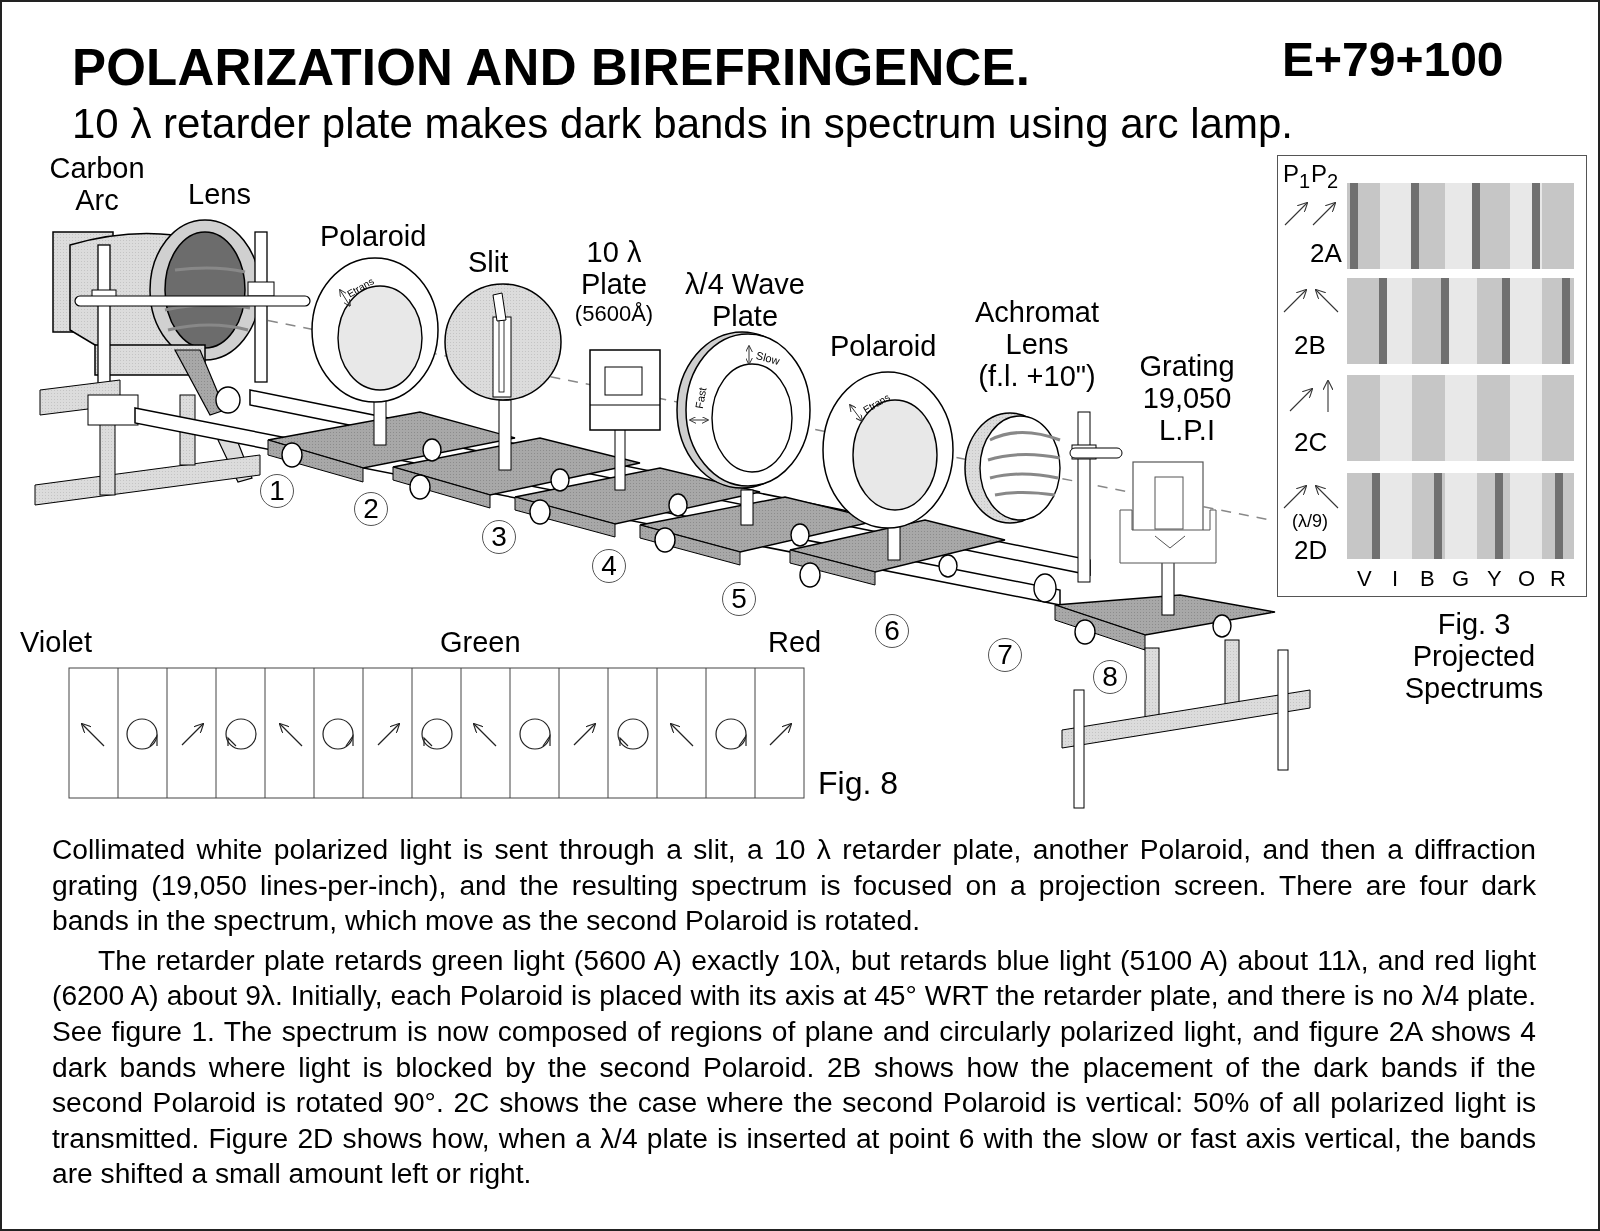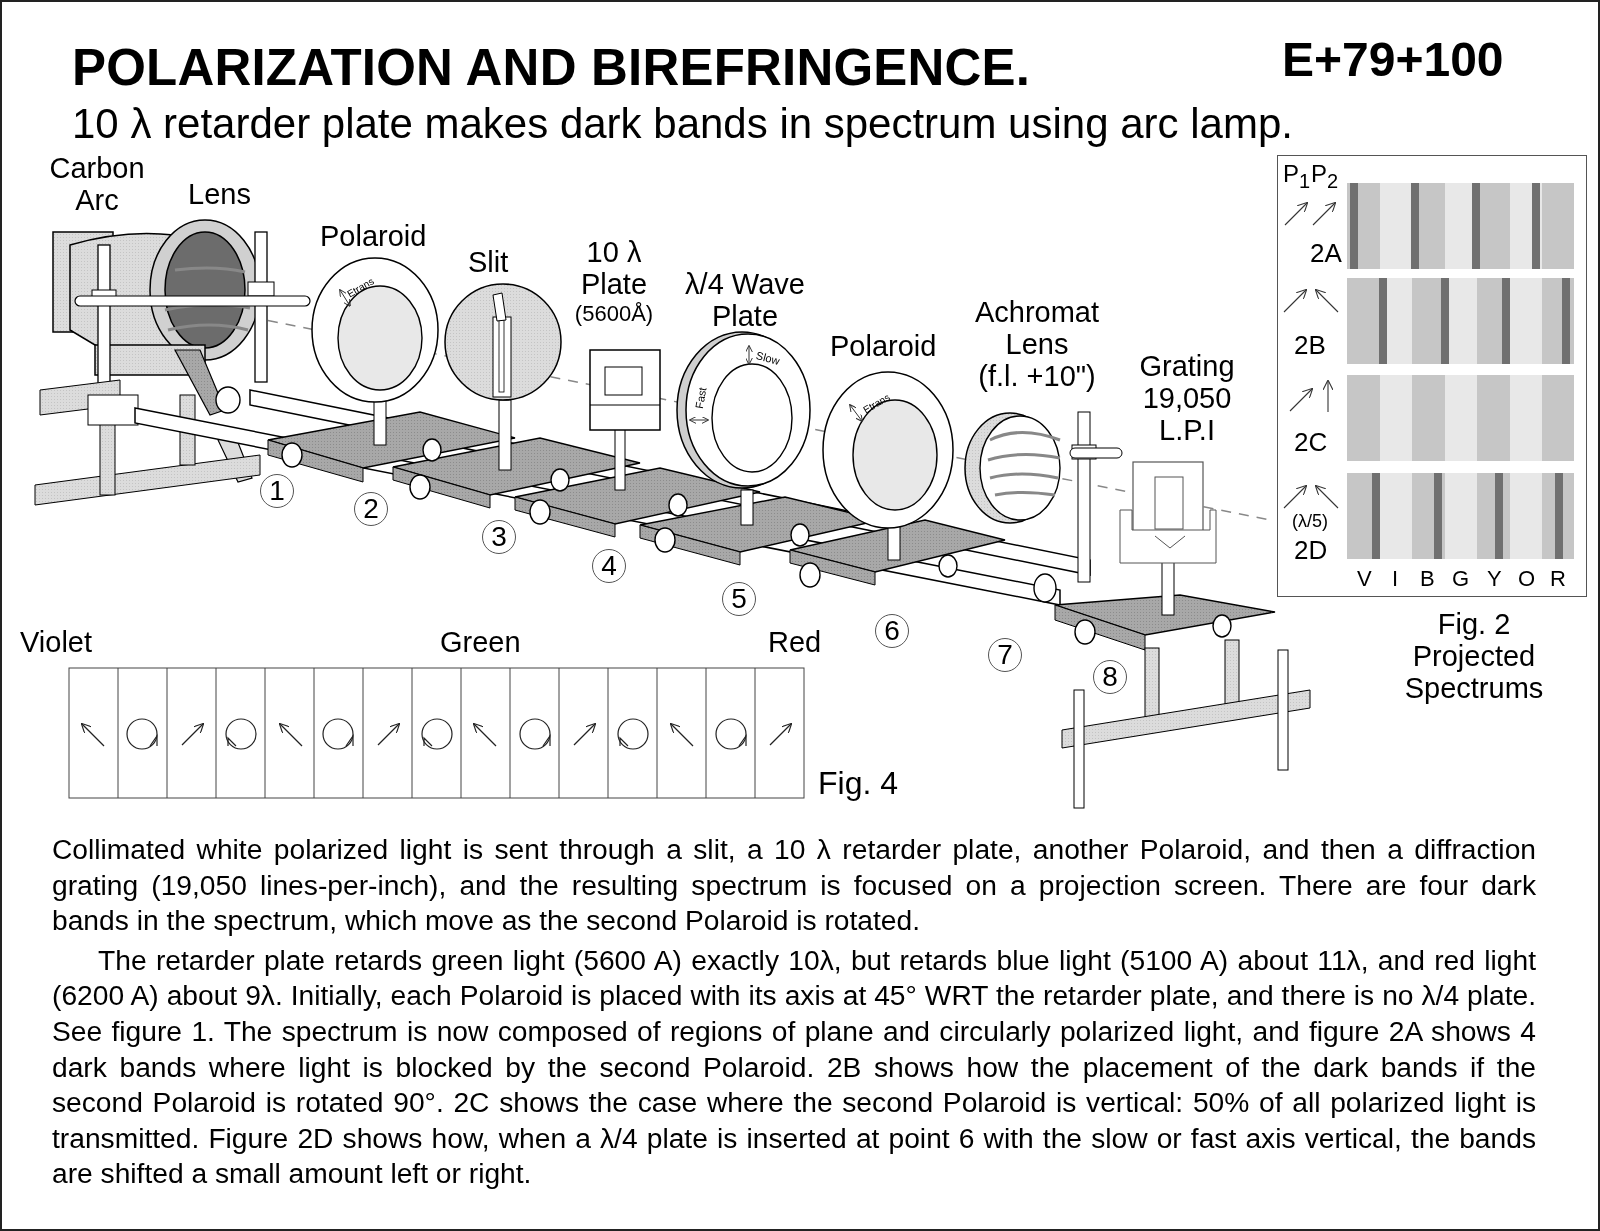--- a/index.html
+++ b/index.html
@@ -259,21 +259,21 @@
       <path d="M543,746 L550,736 L550,746"></path>
     <line x1="574" y1="745" x2="595" y2="724" marker-end="url(#ah2)"></line>
     <circle cx="633" cy="734" r="15"></circle>
       <path d="M628,746 L620,738 L620,746"></path>
     <line x1="693" y1="746" x2="671" y2="724" marker-end="url(#ah2)"></line>
     <circle cx="731" cy="734" r="15"></circle>
       <path d="M739,746 L746,736 L746,746"></path>
     <line x1="770" y1="745" x2="791" y2="724" marker-end="url(#ah2)"></line>
   </g>
 </svg>
-<div class="abs fig1cap">Fig. 4</div>
+<div class="abs fig1cap">Fig. 8</div>
 
 <div class="spec-box"></div>
 <div class="abs" style="left:1283px;top:160px;font-size:24px;"><span>P</span><sub>1</sub></div>
 <div class="abs" style="left:1311px;top:160px;font-size:24px;"><span>P</span><sub>2</sub></div>
 
 <svg width="1600" height="1231">
   <defs>
     <marker id="ah3" viewBox="0 0 10 10" refX="9" refY="5" markerWidth="9" markerHeight="9" orient="auto">
       <path d="M0,0 L10,5 L0,10" fill="none" stroke="#333" stroke-width="1.1"></path>
     </marker>
@@ -339,33 +339,33 @@
     <line x1="1290" y1="411" x2="1312" y2="389" marker-end="url(#ah3)"></line>
     <line x1="1328" y1="412" x2="1328" y2="381" marker-end="url(#ah3)"></line>
     <line x1="1284" y1="508" x2="1306" y2="486" marker-end="url(#ah3)"></line>
     <line x1="1338" y1="508" x2="1316" y2="486" marker-end="url(#ah3)"></line>
   </g>
 </svg>
 
 <div class="abs speclbl" style="left:1294px;top:238px;margin-left:16px;">2A</div>
 <div class="abs speclbl" style="left:1294px;top:330px;">2B</div>
 <div class="abs speclbl" style="left:1294px;top:427px;">2C</div>
-<div class="abs" style="left:1292px;top:511px;font-size:18px;">(λ/5)</div>
+<div class="abs" style="left:1292px;top:511px;font-size:18px;">(λ/9)</div>
 <div class="abs speclbl" style="left:1294px;top:535px;">2D</div>
 
 <div class="abs vibgyor" style="left:1357px;top:566px;">V</div>
 <div class="abs vibgyor" style="left:1392px;top:566px;">I</div>
 <div class="abs vibgyor" style="left:1420px;top:566px;">B</div>
 <div class="abs vibgyor" style="left:1452px;top:566px;">G</div>
 <div class="abs vibgyor" style="left:1487px;top:566px;">Y</div>
 <div class="abs vibgyor" style="left:1518px;top:566px;">O</div>
 <div class="abs vibgyor" style="left:1550px;top:566px;">R</div>
 
 <div class="abs lbl fig2cap">
-  <div>Fig. 2</div>
+  <div>Fig. 3</div>
   <div>Projected</div>
   <div>Spectrums</div>
 </div>
 
 <div class="para">
   <p class="last">Collimated white polarized light is sent through a slit, a 10 λ retarder plate, another Polaroid, and then a diffraction grating (19,050 lines-per-inch), and the resulting spectrum is focused on a projection screen. There are four dark  bands in the spectrum, which move as the second Polaroid is rotated.</p>
   <p class="indent last">The retarder plate retards green light (5600 A) exactly 10λ, but retards blue light (5100 A) about 11λ, and red light (6200 A) about 9λ. Initially, each Polaroid is placed with its axis at 45° WRT the retarder plate, and there is no λ/4 plate. See figure 1. The spectrum is now composed of regions of plane and circularly polarized light, and figure 2A shows 4 dark bands where light is blocked by the second Polaroid. 2B shows how the placement of the dark bands if the second Polaroid is rotated 90°. 2C shows the case where the second Polaroid is vertical: 50% of all polarized light is transmitted. Figure 2D shows how, when a λ/4 plate is inserted at point 6 with the slow or fast axis vertical, the bands are shifted a small amount left or right.</p>
 </div>
 
 </body></html>

